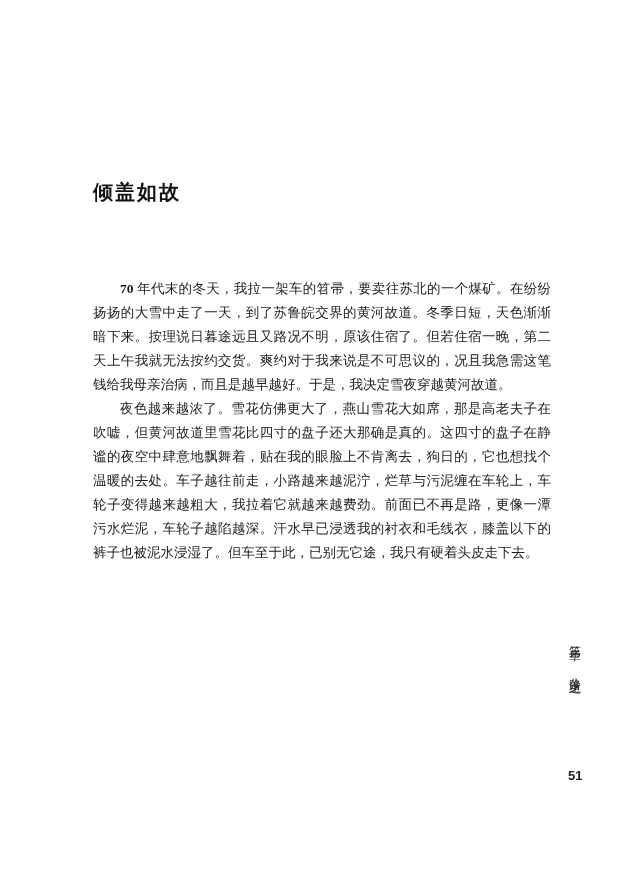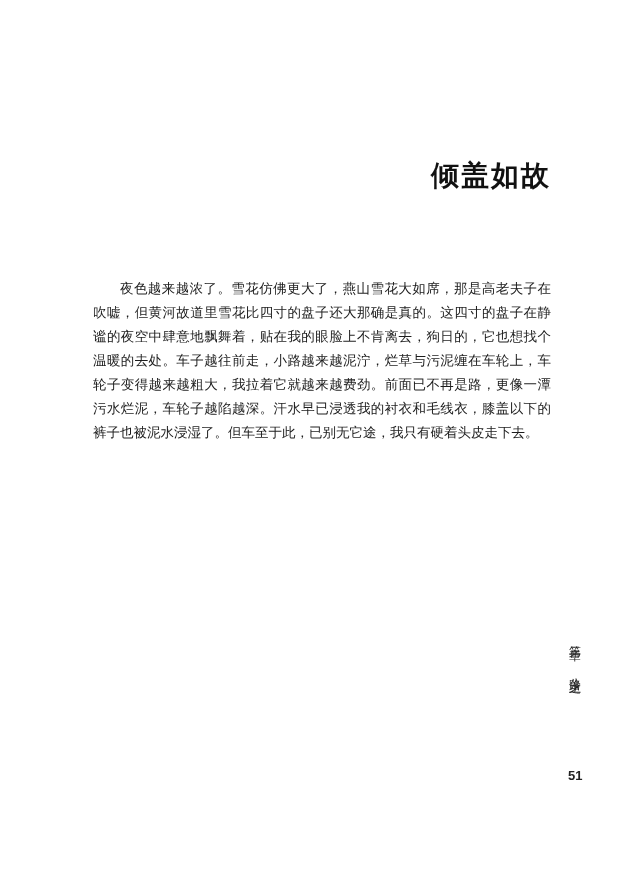--- a/index.html
+++ b/index.html
@@ -9,26 +9,26 @@
     width: 634px;
     height: 891px;
     background: #ffffff;
     margin: 0 auto;
     overflow: hidden;
     color: #1c1c1c;
   }
   .chapter-title {
     position: absolute;
     left: 93px;
-    top: 160px;
+    top: 176px;
     width: 458px;
-    text-align: right;
+    text-align: left;
     font-family: "Liberation Serif", "DejaVu Serif", serif;
     font-weight: 700;
-    font-size: 28px;
+    font-size: 20px;
     line-height: 32px;
     letter-spacing: 2px;
     color: #111111;
   }
   .body-text {
     position: absolute;
     left: 93px;
     top: 277px;
     width: 458px;
     font-family: "Liberation Serif", "DejaVu Serif", serif;
@@ -77,20 +77,21 @@
   }
 </style>
 </head>
 <body>
 
 <div class="page">
 
   <h1 class="chapter-title">倾盖如故</h1>
 
   <div class="body-text">
+    <p><span class="lead-num">70</span><span> 年代末的冬天，我拉一架车的笤帚，要卖往苏北的一个煤矿。在纷纷扬扬的大雪中走了一天，到了苏鲁皖交界的黄河故道。冬季日短，天色渐渐暗下来。按理说日暮途远且又路况不明，原该住宿了。但若住宿一晚，第二天上午我就无法按约交货。爽约对于我来说是不可思议的，况且我急需这笔钱给我母亲治病，而且是越早越好。于是，我决定雪夜穿越黄河故道。</span></p>
     <p><span class="lead-num"></span><span>夜色越来越浓了。雪花仿佛更大了，燕山雪花大如席，那是高老夫子在吹嘘，但黄河故道里雪花比四寸的盘子还大那确是真的。这四寸的盘子在静谧的夜空中肆意地飘舞着，贴在我的眼脸上不肯离去，狗日的，它也想找个温暖的去处。车子越往前走，小路越来越泥泞，烂草与污泥缠在车轮上，车轮子变得越来越粗大，我拉着它就越来越费劲。前面已不再是路，更像一潭污水烂泥，车轮子越陷越深。汗水早已浸透我的衬衣和毛线衣，膝盖以下的裤子也被泥水浸湿了。但车至于此，已别无它途，我只有硬着头皮走下去。</span></p>
   </div>
 
   <div class="margin-rail">
     <div class="chapter-marker">
       <span class="chapter-number">第二章</span>
       <span class="chapter-book-title">公路之上</span>
     </div>
     <div class="page-number">51</div>
   </div>

